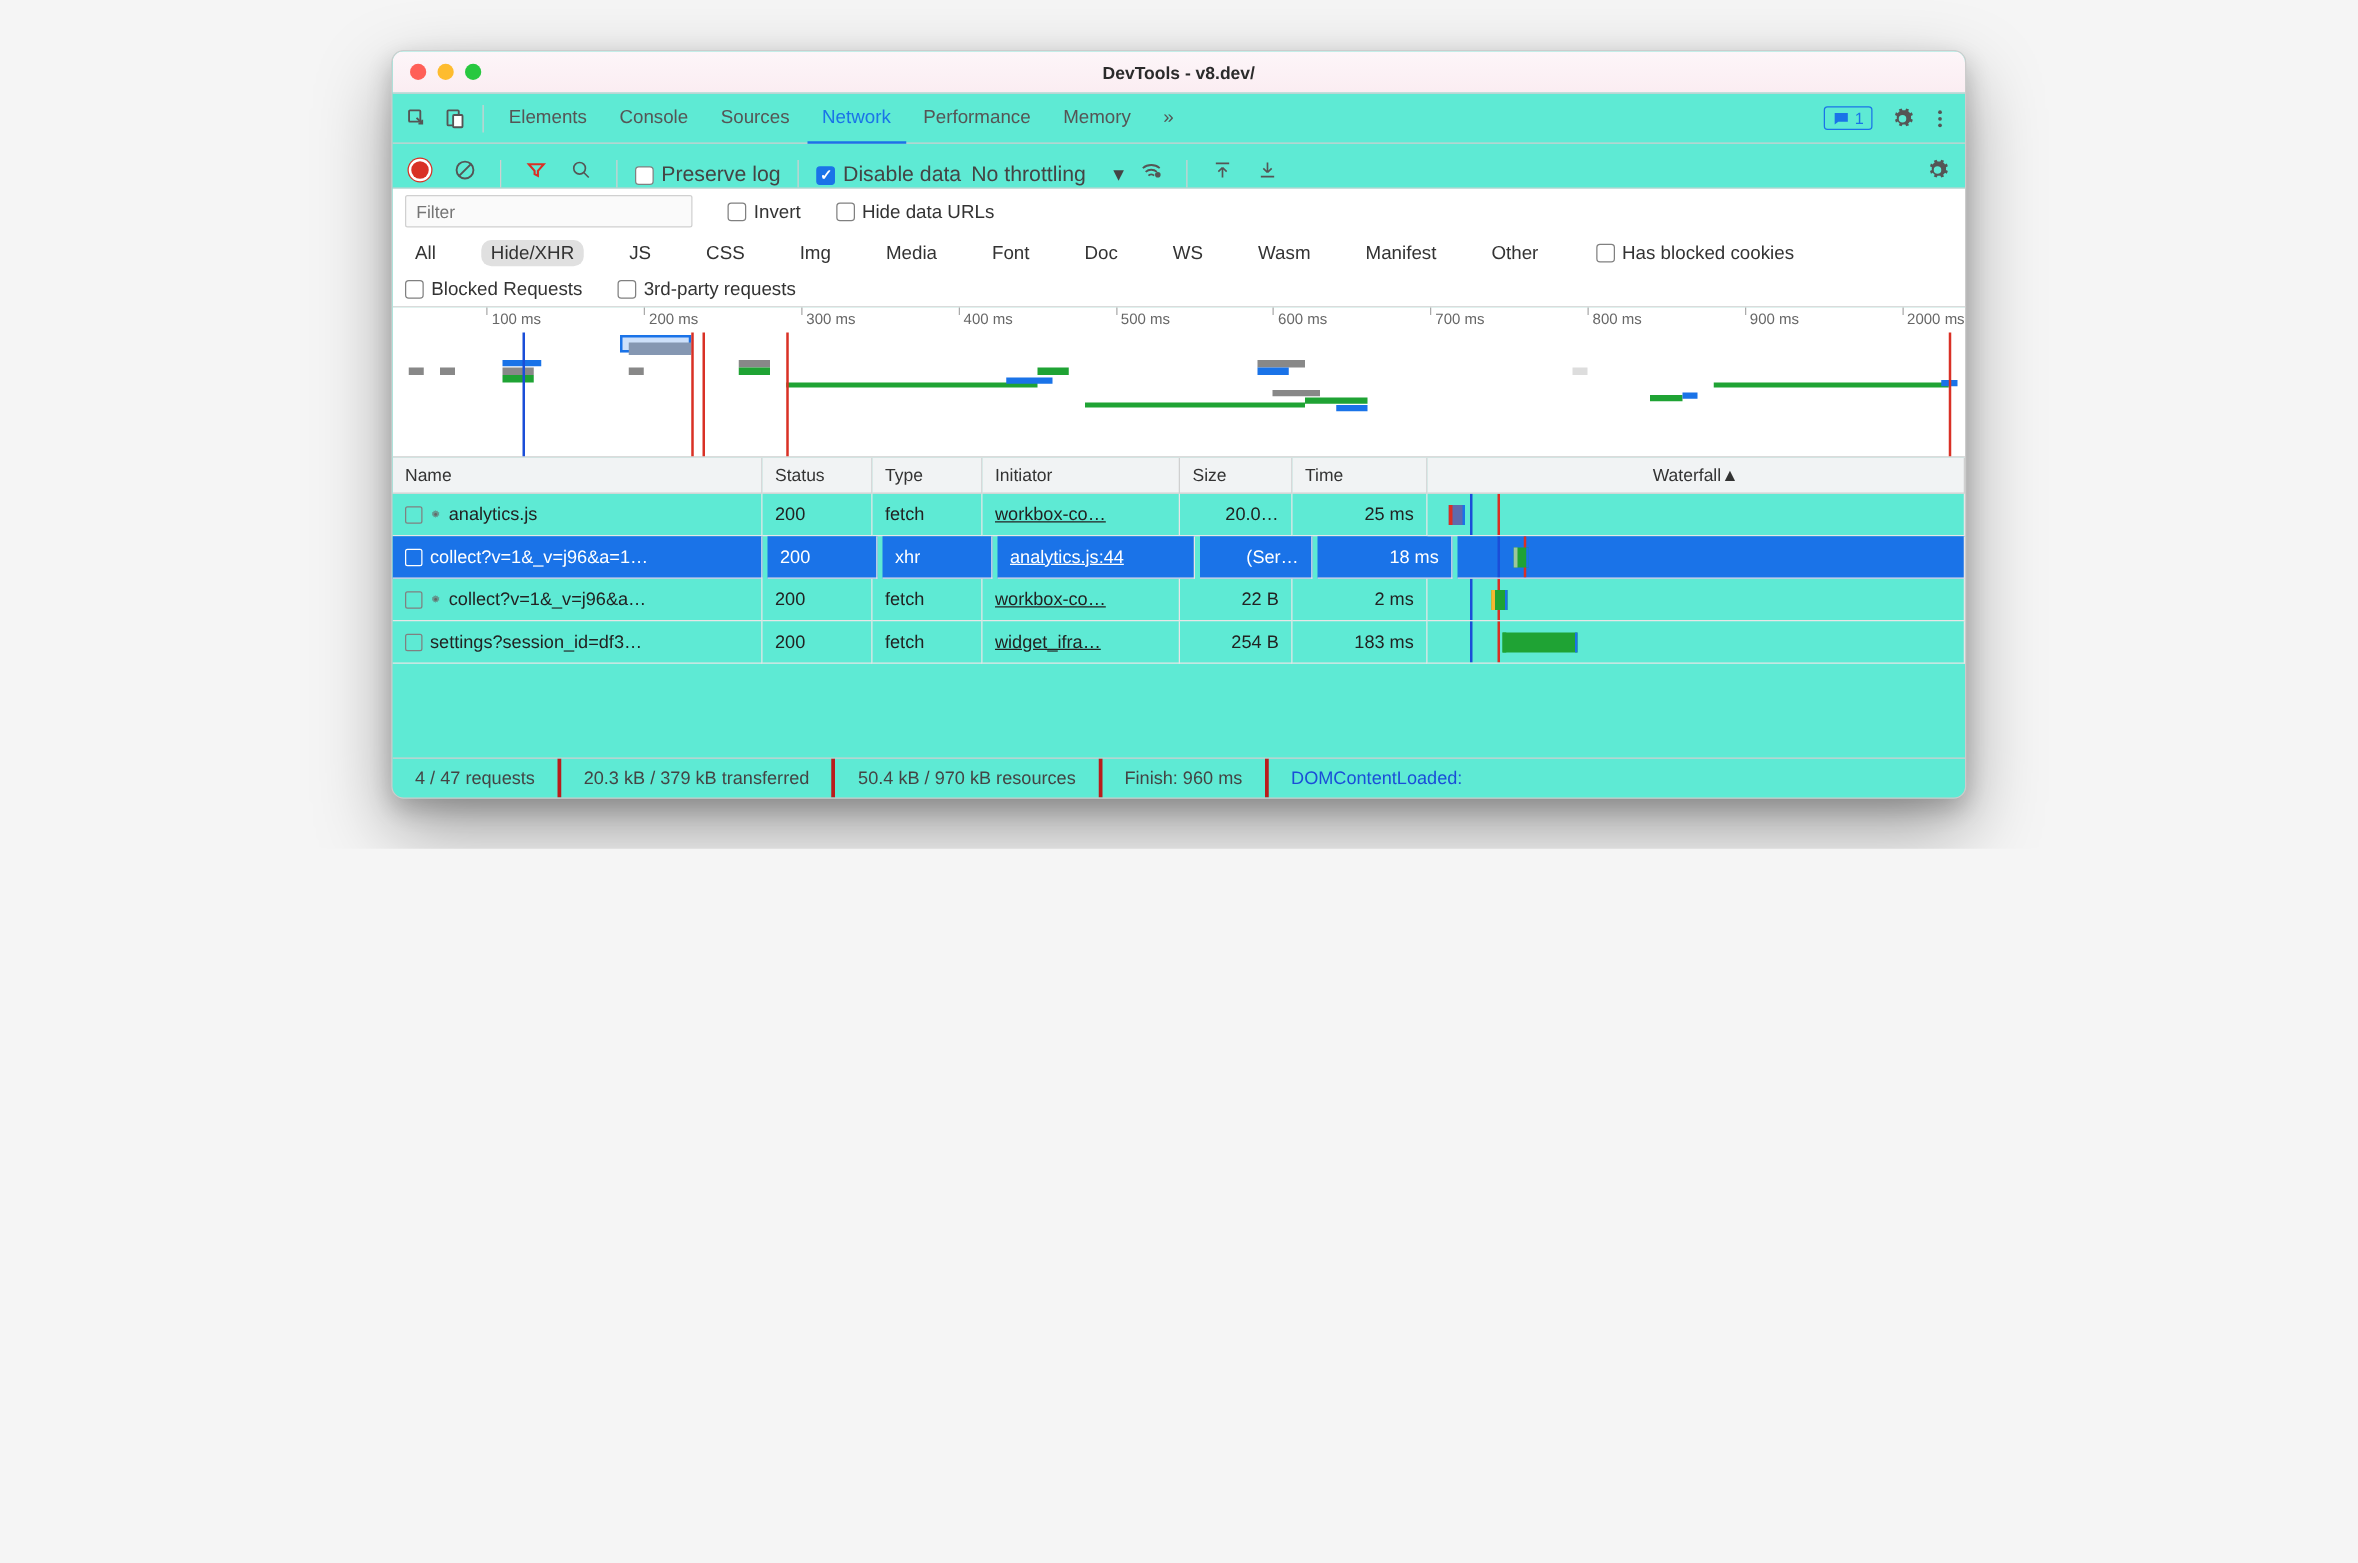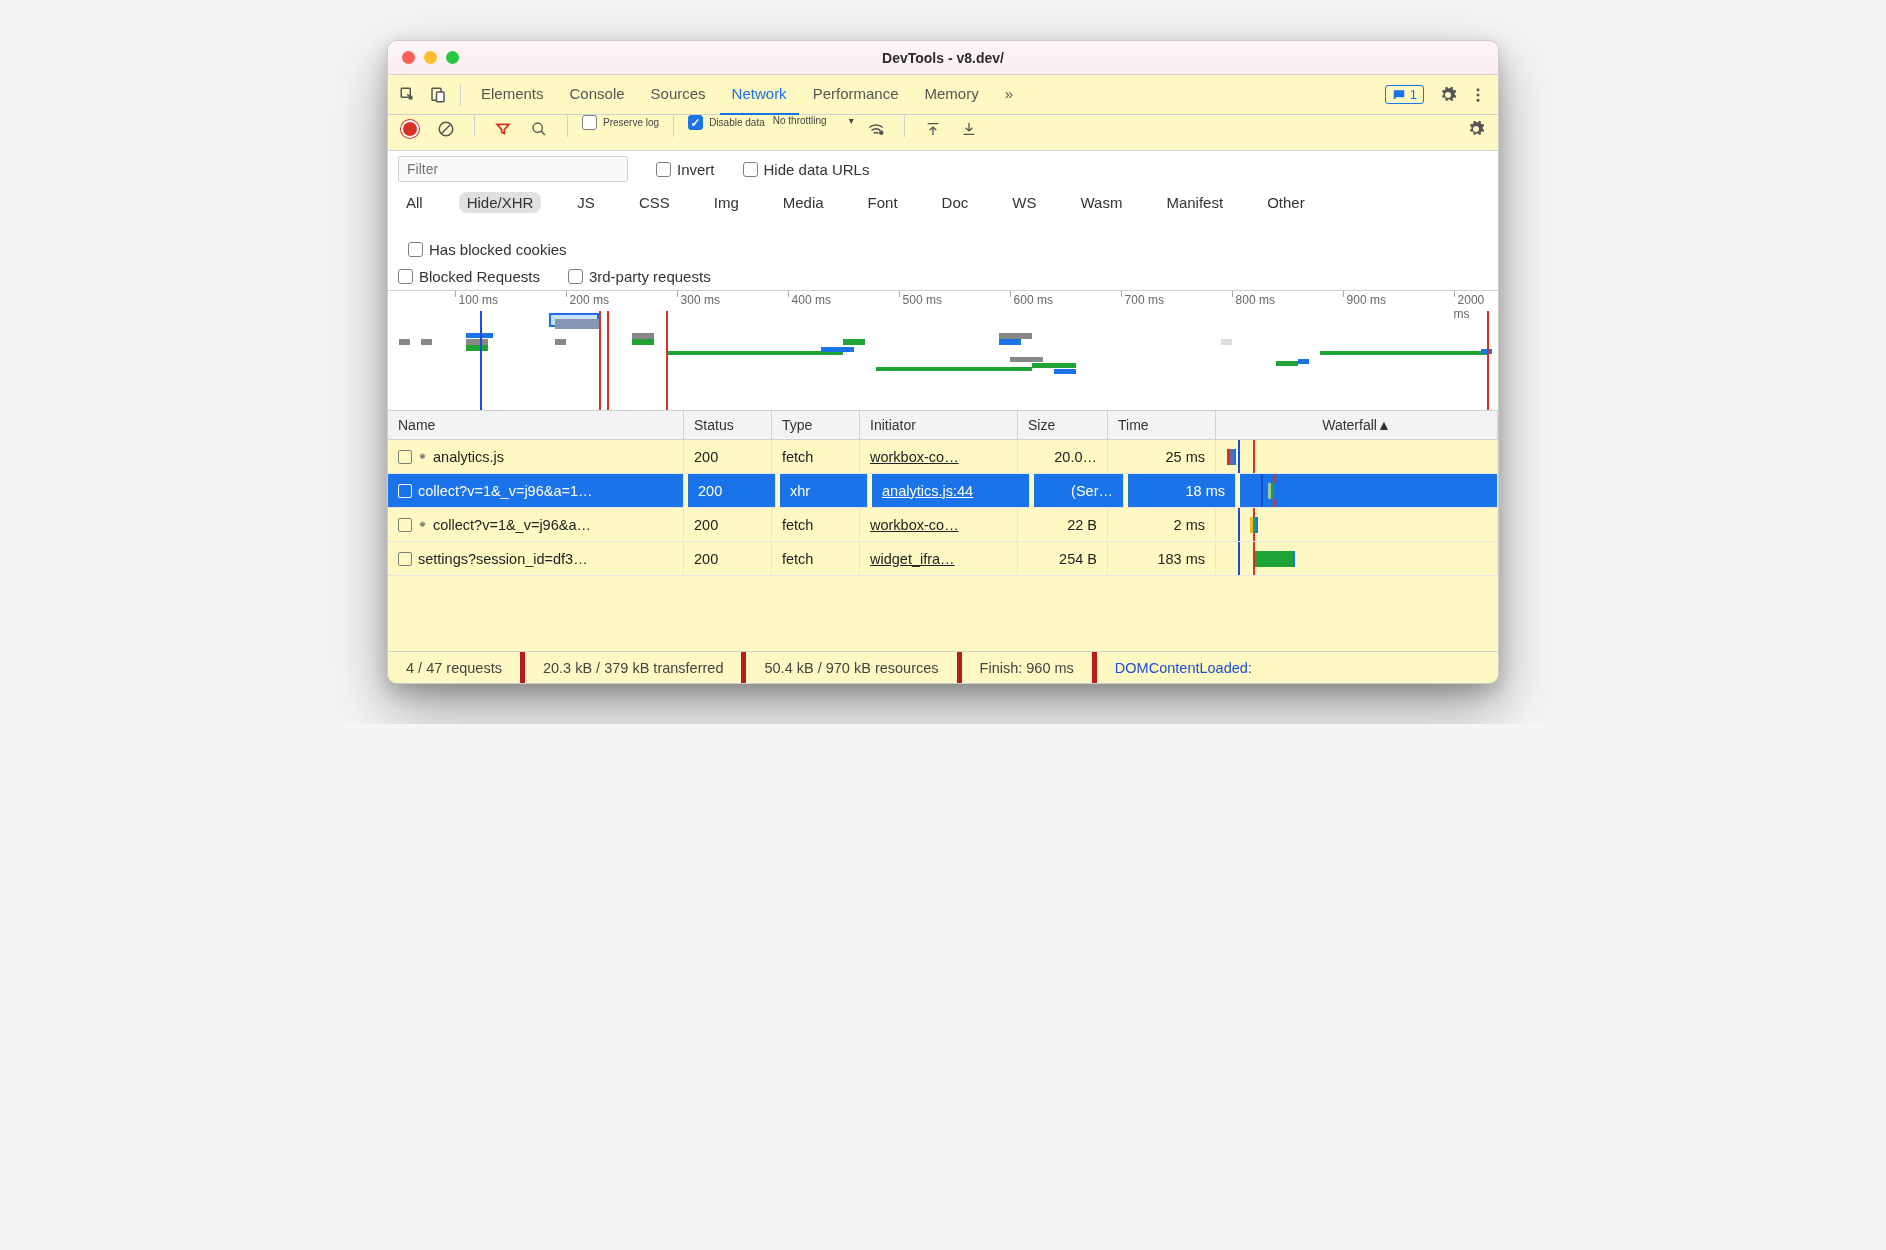--- a/index.html
+++ b/index.html
@@ -1,29 +1,29 @@
 <!DOCTYPE html>
 <html><head>
 <meta charset="utf-8">
 <style>
 *{box-sizing:border-box;margin:0;padding:0;font-family:-apple-system,BlinkMacSystemFont,"Segoe UI",Helvetica,Arial,sans-serif}
 body{background:#f5f5f5;display:flex;justify-content:center;align-items:flex-start;padding:40px}
-.window{width:1112px;background:#fef9c3;border-radius:10px;box-shadow:0 25px 60px rgba(0,0,0,.35),0 8px 20px rgba(0,0,0,.2);overflow:hidden;border:1px solid #ccc}
+.window{width:1260px;background:#5eead4;border-radius:10px;box-shadow:0 25px 60px rgba(0,0,0,.35),0 8px 20px rgba(0,0,0,.2);overflow:hidden;border:1px solid #ccc}
 .titlebar{display:flex;align-items:center;height:34px;background:linear-gradient(#fdf6f9,#fbedf2);border-bottom:1px solid #d8d0d3;position:relative}
 .traffic{display:flex;gap:9px;padding-left:14px}
 .dot{width:13px;height:13px;border-radius:50%}
 .dot.r{background:#ff5f57}.dot.y{background:#febc2e}.dot.g{background:#28c840}
 .titlebar .title{position:absolute;left:0;right:0;text-align:center;font-size:14px;font-weight:600;color:#2b2b2b;pointer-events:none}
 .tabbar{display:flex;align-items:center;height:40px;border-bottom:1px solid #d0d0d0;padding:0 6px;gap:2px}
 .ico{width:28px;height:28px;display:flex;align-items:center;justify-content:center;color:#555;border-radius:3px}
 .sep{width:1px;height:22px;background:#d0d0d0;margin:0 6px}
 .tab{padding:0 12px;height:40px;display:flex;align-items:center;font-size:15px;color:#555;cursor:pointer;border-bottom:2px solid transparent}
 .tab.active{color:#1a73e8;border-bottom-color:#1a73e8}
 .badge{display:flex;align-items:center;gap:4px;border:1px solid #1a73e8;color:#1a73e8;border-radius:3px;padding:1px 6px;font-size:13px;margin-left:auto}
-.toolbar{display:flex;align-items:flex-start;height:36px;border-bottom:1px solid #d0d0d0;padding:0 8px;gap:8px;font-size:10px;color:#444}
+.toolbar{display:flex;align-items:flex-end;height:36px;border-bottom:1px solid #d0d0d0;padding:0 8px;gap:8px;font-size:17px;color:#444}
 .rec{width:14px;height:14px;border-radius:50%;background:#d93025;box-shadow:0 0 0 2px #fff,0 0 0 3px #d93025}
 .cb{width:15px;height:15px;border:1.5px solid #808080;border-radius:3px;display:inline-flex;align-items:center;justify-content:center;background:#fff}
 .cb.checked{background:#1a73e8;border-color:#1a73e8}
 .cb.checked::after{content:"✓";color:#fff;font-size:12px;font-weight:700}
 .cblabel{display:flex;align-items:center;gap:6px;cursor:pointer}
 .sel{display:flex;align-items:center;gap:4px;cursor:pointer}
 .filterbar{display:flex;flex-direction:column;border-bottom:1px solid #d0d0d0;background:#fff}
 .filterrow{display:flex;align-items:center;gap:28px;padding:5px 10px;font-size:15px;color:#333;flex-wrap:wrap}
 .filterin{width:230px;height:26px;border:1px solid #d0d0d0;background:#fafafa;padding:0 8px;font-size:14px;color:#888;border-radius:2px}
 .pill{padding:2px 8px;cursor:pointer;border-radius:8px}
@@ -40,21 +40,21 @@
 .grid{display:grid;grid-template-columns:296px 88px 88px 158px 90px 108px 1fr}
 .th{background:#f1f3f4;border-right:1px solid #d0d0d0;border-bottom:1px solid #d0d0d0;padding:6px 10px;font-size:14px;color:#333;display:flex;align-items:center}
 .th.last{justify-content:center}
 .td{border-right:1px solid #e6e6e6;border-bottom:1px solid #e6e6e6;padding:5px 10px;font-size:14.5px;color:#222;display:flex;align-items:center;gap:6px;overflow:hidden;white-space:nowrap;text-overflow:ellipsis;height:34px}
 .row.sel .td{background:#1a73e8;color:#fff}
 .row.sel .td a{color:#fff}
 .td a{color:#222;text-decoration:underline}
 .td.num{justify-content:flex-end}
 .wfbar{position:absolute;height:16px;top:9px}
 .status{display:flex;align-items:center;gap:0;height:32px;border-top:1px solid #d0d0d0;font-size:14.5px;color:#444}
-.status>div{padding:0 18px;border-right:5px solid #b91c1c;height:100%;display:flex;align-items:center}
+.status>div{padding:0 18px;border-right:3px solid #b91c1c;height:100%;display:flex;align-items:center}
 .status>div:last-child{color:#1a4ed8;border-right:none}
 .chkicon{width:14px;height:14px;border:1.5px solid #808080;border-radius:2px;flex-shrink:0}
 .row.sel .chkicon{border-color:#fff}
 .gear{width:9px;height:9px;flex-shrink:0}
 svg{display:block}
 .tablewrap{min-height:240px;border-bottom:none}
 .wfcell{position:relative;padding:0}
 .wfline{position:absolute;top:0;bottom:0;width:2px}
 </style>
 </head>

